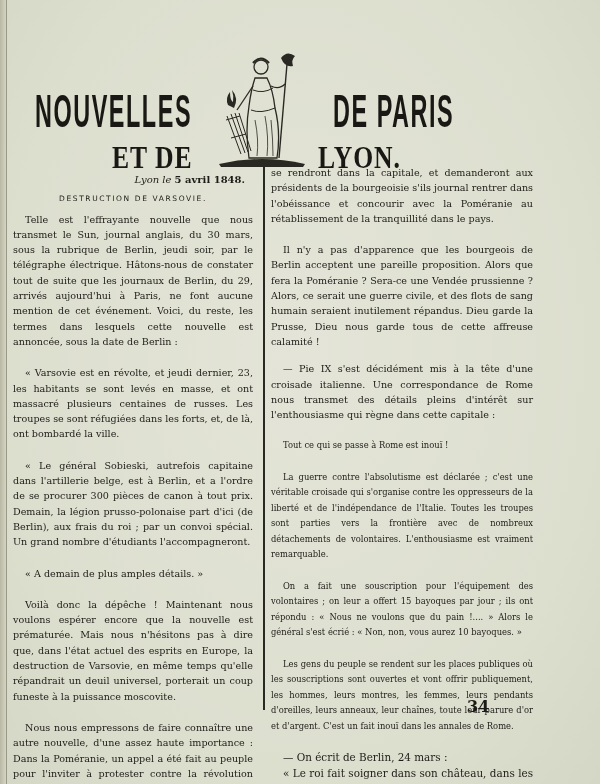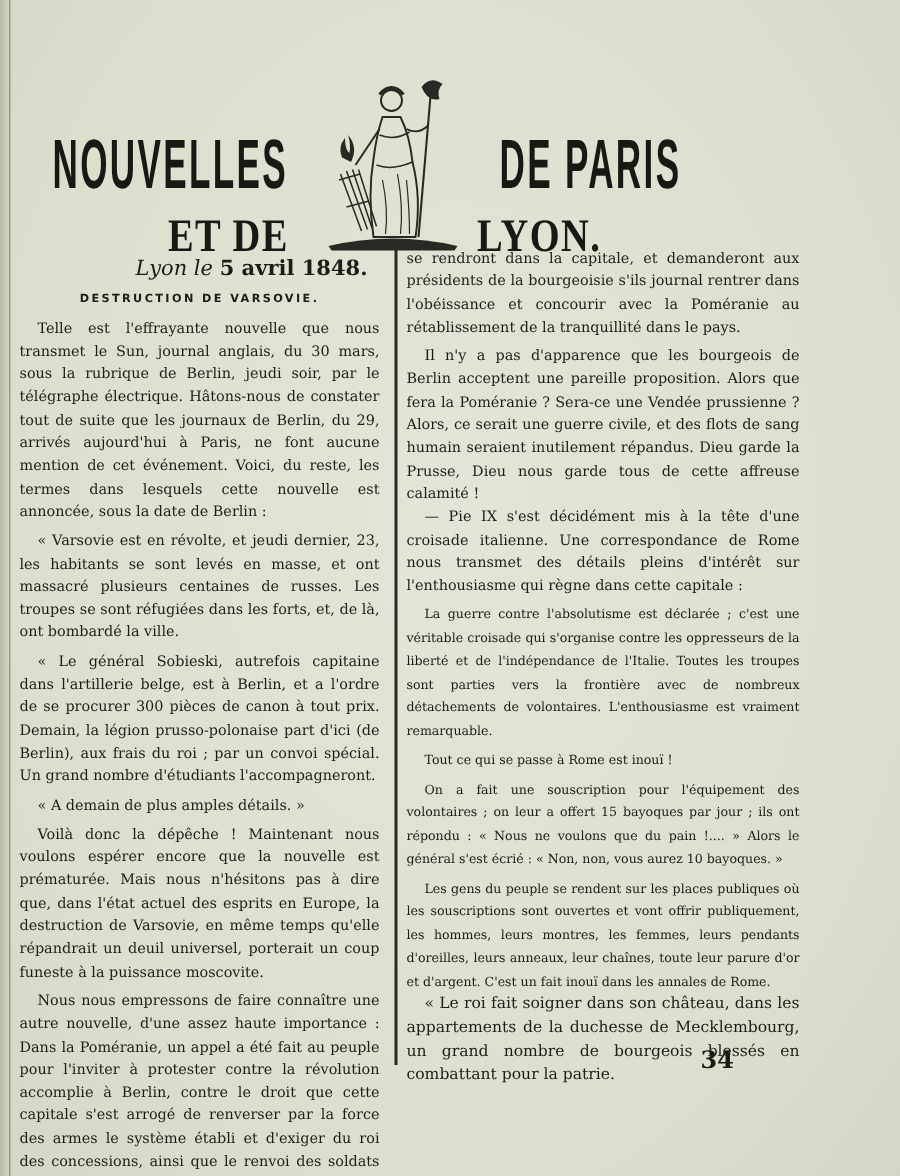--- a/index.html
+++ b/index.html
@@ -45,28 +45,28 @@
       line-height: 15.3px;
       text-align: justify;
       color: #1e1c18;
     }
     .col-left { left: 13px; top: 166px; width: 240px; }
     .col-right { left: 271px; top: 165px; width: 262px; }
     .col-rule {
       position: absolute; left: 263px; top: 165px; width: 2px; height: 545px;
       background: #2a2822;
     }
-    .dateline { text-align: right; font-size: 14px; margin: 6px 8px 4px 0; font-style: italic; }
+    .dateline { text-align: right; font-size: 10px; margin: 6px 8px 4px 0; font-style: italic; }
     .dateline b { font-style: normal; font-weight: bold; }
     .section-title {
       text-align: center; font-family: "DejaVu Sans", "Liberation Sans", sans-serif;
-      font-weight: bold; font-size: 7.5px; letter-spacing: 1.6px; margin: 2px 0 5px 0;
+      font-weight: normal; font-size: 7.5px; letter-spacing: 1.6px; margin: 2px 0 5px 0;
     }
     p { margin: 0; text-indent: 12px; }
-    .gap { margin-top: 4px; }
+    .gap { margin-top: 16px; }
     .small { font-size: 8.4px; line-height: 15.5px; }
     .big { font-size: 10.4px; line-height: 15.6px; }
     .folio { position: absolute; left: 467px; top: 697px; font-size: 16px; font-weight: bold; }
   </style>
 </head>
 <body>
 
 <div class="page">
   <div class="left-edge"></div>
 
@@ -118,25 +118,26 @@
     <p class="gap">« A demain de plus amples détails. »</p>
     <p class="gap">Voilà donc la dépêche ! Maintenant nous voulons espérer encore que la nouvelle est prématurée. Mais nous n'hésitons pas à dire que, dans l'état actuel des esprits en Europe, la destruction de Varsovie, en même temps qu'elle répandrait un deuil universel, porterait un coup funeste à la puissance moscovite.</p>
     <p class="gap">Nous nous empressons de faire connaître une autre nouvelle, d'une assez haute importance : Dans la Poméranie, un appel a été fait au peuple pour l'inviter à protester contre la révolution accomplie à Berlin, contre le droit que cette capitale s'est arrogé de renverser par la force des armes le système établi et d'exiger du roi des concessions, ainsi que le renvoi des soldats de Berlin. On a proposé, en conséquence, de nommer des députés, qui se réuniront le 17 avril, à Stettin, et nommeront des délégués qui</p>
   </div>
 
   <div class="col-rule"></div>
 
   <div class="col col-right">
     <p style="text-indent:0">se rendront dans la capitale, et demanderont aux présidents de la bourgeoisie s'ils journal rentrer dans l'obéissance et concourir avec la Poméranie au rétablissement de la tranquillité dans le pays.</p>
     <p class="gap">Il n'y a pas d'apparence que les bourgeois de Berlin acceptent une pareille proposition. Alors que fera la Poméranie ? Sera-ce une Vendée prussienne ? Alors, ce serait une guerre civile, et des flots de sang humain seraient inutilement répandus. Dieu garde la Prusse, Dieu nous garde tous de cette affreuse calamité !</p>
-    <p class="gap" style="margin-top:0">— Pie IX s'est décidément mis à la tête d'une croisade italienne. Une correspondance de Rome nous transmet des détails pleins d'intérêt sur l'enthousiasme qui règne dans cette capitale :</p>
+    <p class="gap" style="margin-top:12px">— Pie IX s'est décidément mis à la tête d'une croisade italienne. Une correspondance de Rome nous transmet des détails pleins d'intérêt sur l'enthousiasme qui règne dans cette capitale :</p>
     <div class="small">
+      <p class="gap">Tout ce qui se passe à Rome est inouï !</p>
       <p class="gap">La guerre contre l'absolutisme est déclarée ; c'est une véritable croisade qui s'organise contre les oppresseurs de la liberté et de l'indépendance de l'Italie. Toutes les troupes sont parties vers la frontière avec de nombreux détachements de volontaires. L'enthousiasme est vraiment remarquable.</p>
-      <p class="gap">Tout ce qui se passe à Rome est inouï !</p>
       <p class="gap">On a fait une souscription pour l'équipement des volontaires ; on leur a offert 15 bayoques par jour ; ils ont répondu : « Nous ne voulons que du pain !.... » Alors le général s'est écrié : « Non, non, vous aurez 10 bayoques. »</p>
       <p class="gap">Les gens du peuple se rendent sur les places publiques où les souscriptions sont ouvertes et vont offrir publiquement, les hommes, leurs montres, les femmes, leurs pendants d'oreilles, leurs anneaux, leur chaînes, toute leur parure d'or et d'argent. C'est un fait inouï dans les annales de Rome.</p>
     </div>
+    <p class="gap big">— On écrit de Berlin, 24 mars :</p>
     <p class="big">« Le roi fait soigner dans son château, dans les appartements de la duchesse de Mecklembourg, un grand nombre de bourgeois blessés en combattant pour la patrie.</p>
 
   </div>
 
   <div class="folio">34</div>
 </div>
 
 </body></html>

